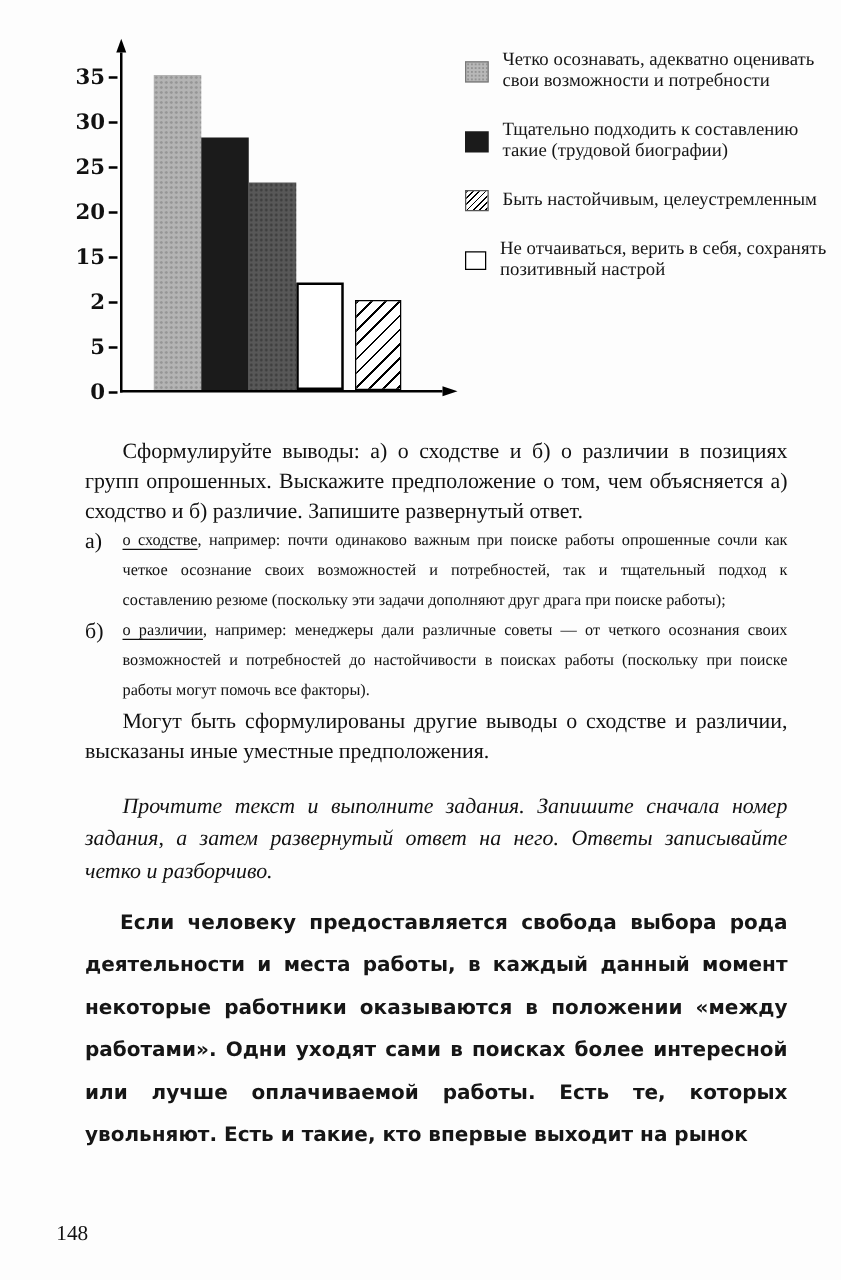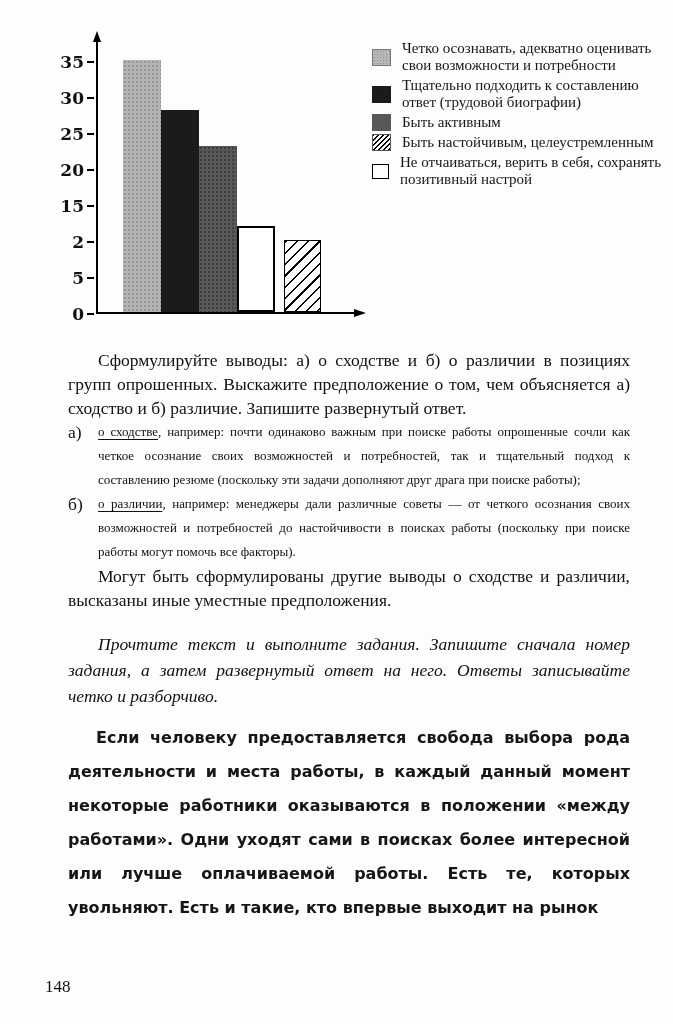--- a/index.html
+++ b/index.html
@@ -42,21 +42,21 @@
     background-size:4px 4px; }
   .bar-2 { background:#1b1b1b; }
   .bar-3 { background-color:#585858;
     background-image:radial-gradient(circle, rgba(0,0,0,.3) 1px, transparent 1.2px);
     background-size:4px 4px; }
   .bar-4 { background:#fff; border:2px solid #000; }
   .bar-5 { margin-left:9px; width:37px; background:#fff; border:1.5px solid #000;
     background-image:repeating-linear-gradient(135deg, #000 0 1.5px, transparent 1.5px 8px); }
 
   
-  .legend { display:flex; flex-direction:column; gap:3px; margin:0 0 0 6px; width:300px; padding-top:2px; }
+  .legend { display:flex; flex-direction:column; gap:22px; margin:0 0 0 6px; width:300px; padding-top:2px; }
   .legend-item { display:flex; align-items:center; }
   .swatch { width:19px; height:17px; flex-shrink:0; margin-right:11px; }
   .sw-1 { background-color:#b8b8b8; border:1px solid #777;
     background-image:radial-gradient(circle, rgba(60,60,60,.3) .8px, transparent 1px);
     background-size:3px 3px; }
   .sw-2 { background:#1b1b1b; }
   .sw-3 { background:#585858; }
   .sw-4 { background:#fff; border:1.5px solid #000; width:17px; height:15px; }
   .sw-5 { background:#fff; border:1px solid #555;
     background-image:repeating-linear-gradient(135deg, #000 0 1px, transparent 1px 3.5px); }
@@ -135,25 +135,21 @@
       </div>
     </div>
 
     <div class="legend">
       <div class="legend-item">
         <span class="swatch sw-1"></span>
         <span class="legend-label">Четко осознавать, адекватно оценивать свои возможности и потребности</span>
       </div>
       <div class="legend-item">
         <span class="swatch sw-2"></span>
-        <span class="legend-label">Тщательно подходить к составлению ответ (трудовой биографии)</span>
-      </div>
-      <div class="legend-item">
-        <span class="swatch sw-3"></span>
-        <span class="legend-label">Быть активным</span>
+        <span class="legend-label">Тщательно подходить к составлению такие (трудовой биографии)</span>
       </div>
       <div class="legend-item">
         <span class="swatch sw-5"></span>
         <span class="legend-label">Быть настойчивым, целеустремленным</span>
       </div>
       <div class="legend-item">
         <span class="swatch sw-4"></span>
         <span class="legend-label">Не отчаиваться, верить в себя, сохранять позитивный настрой</span>
       </div>
     </div>

